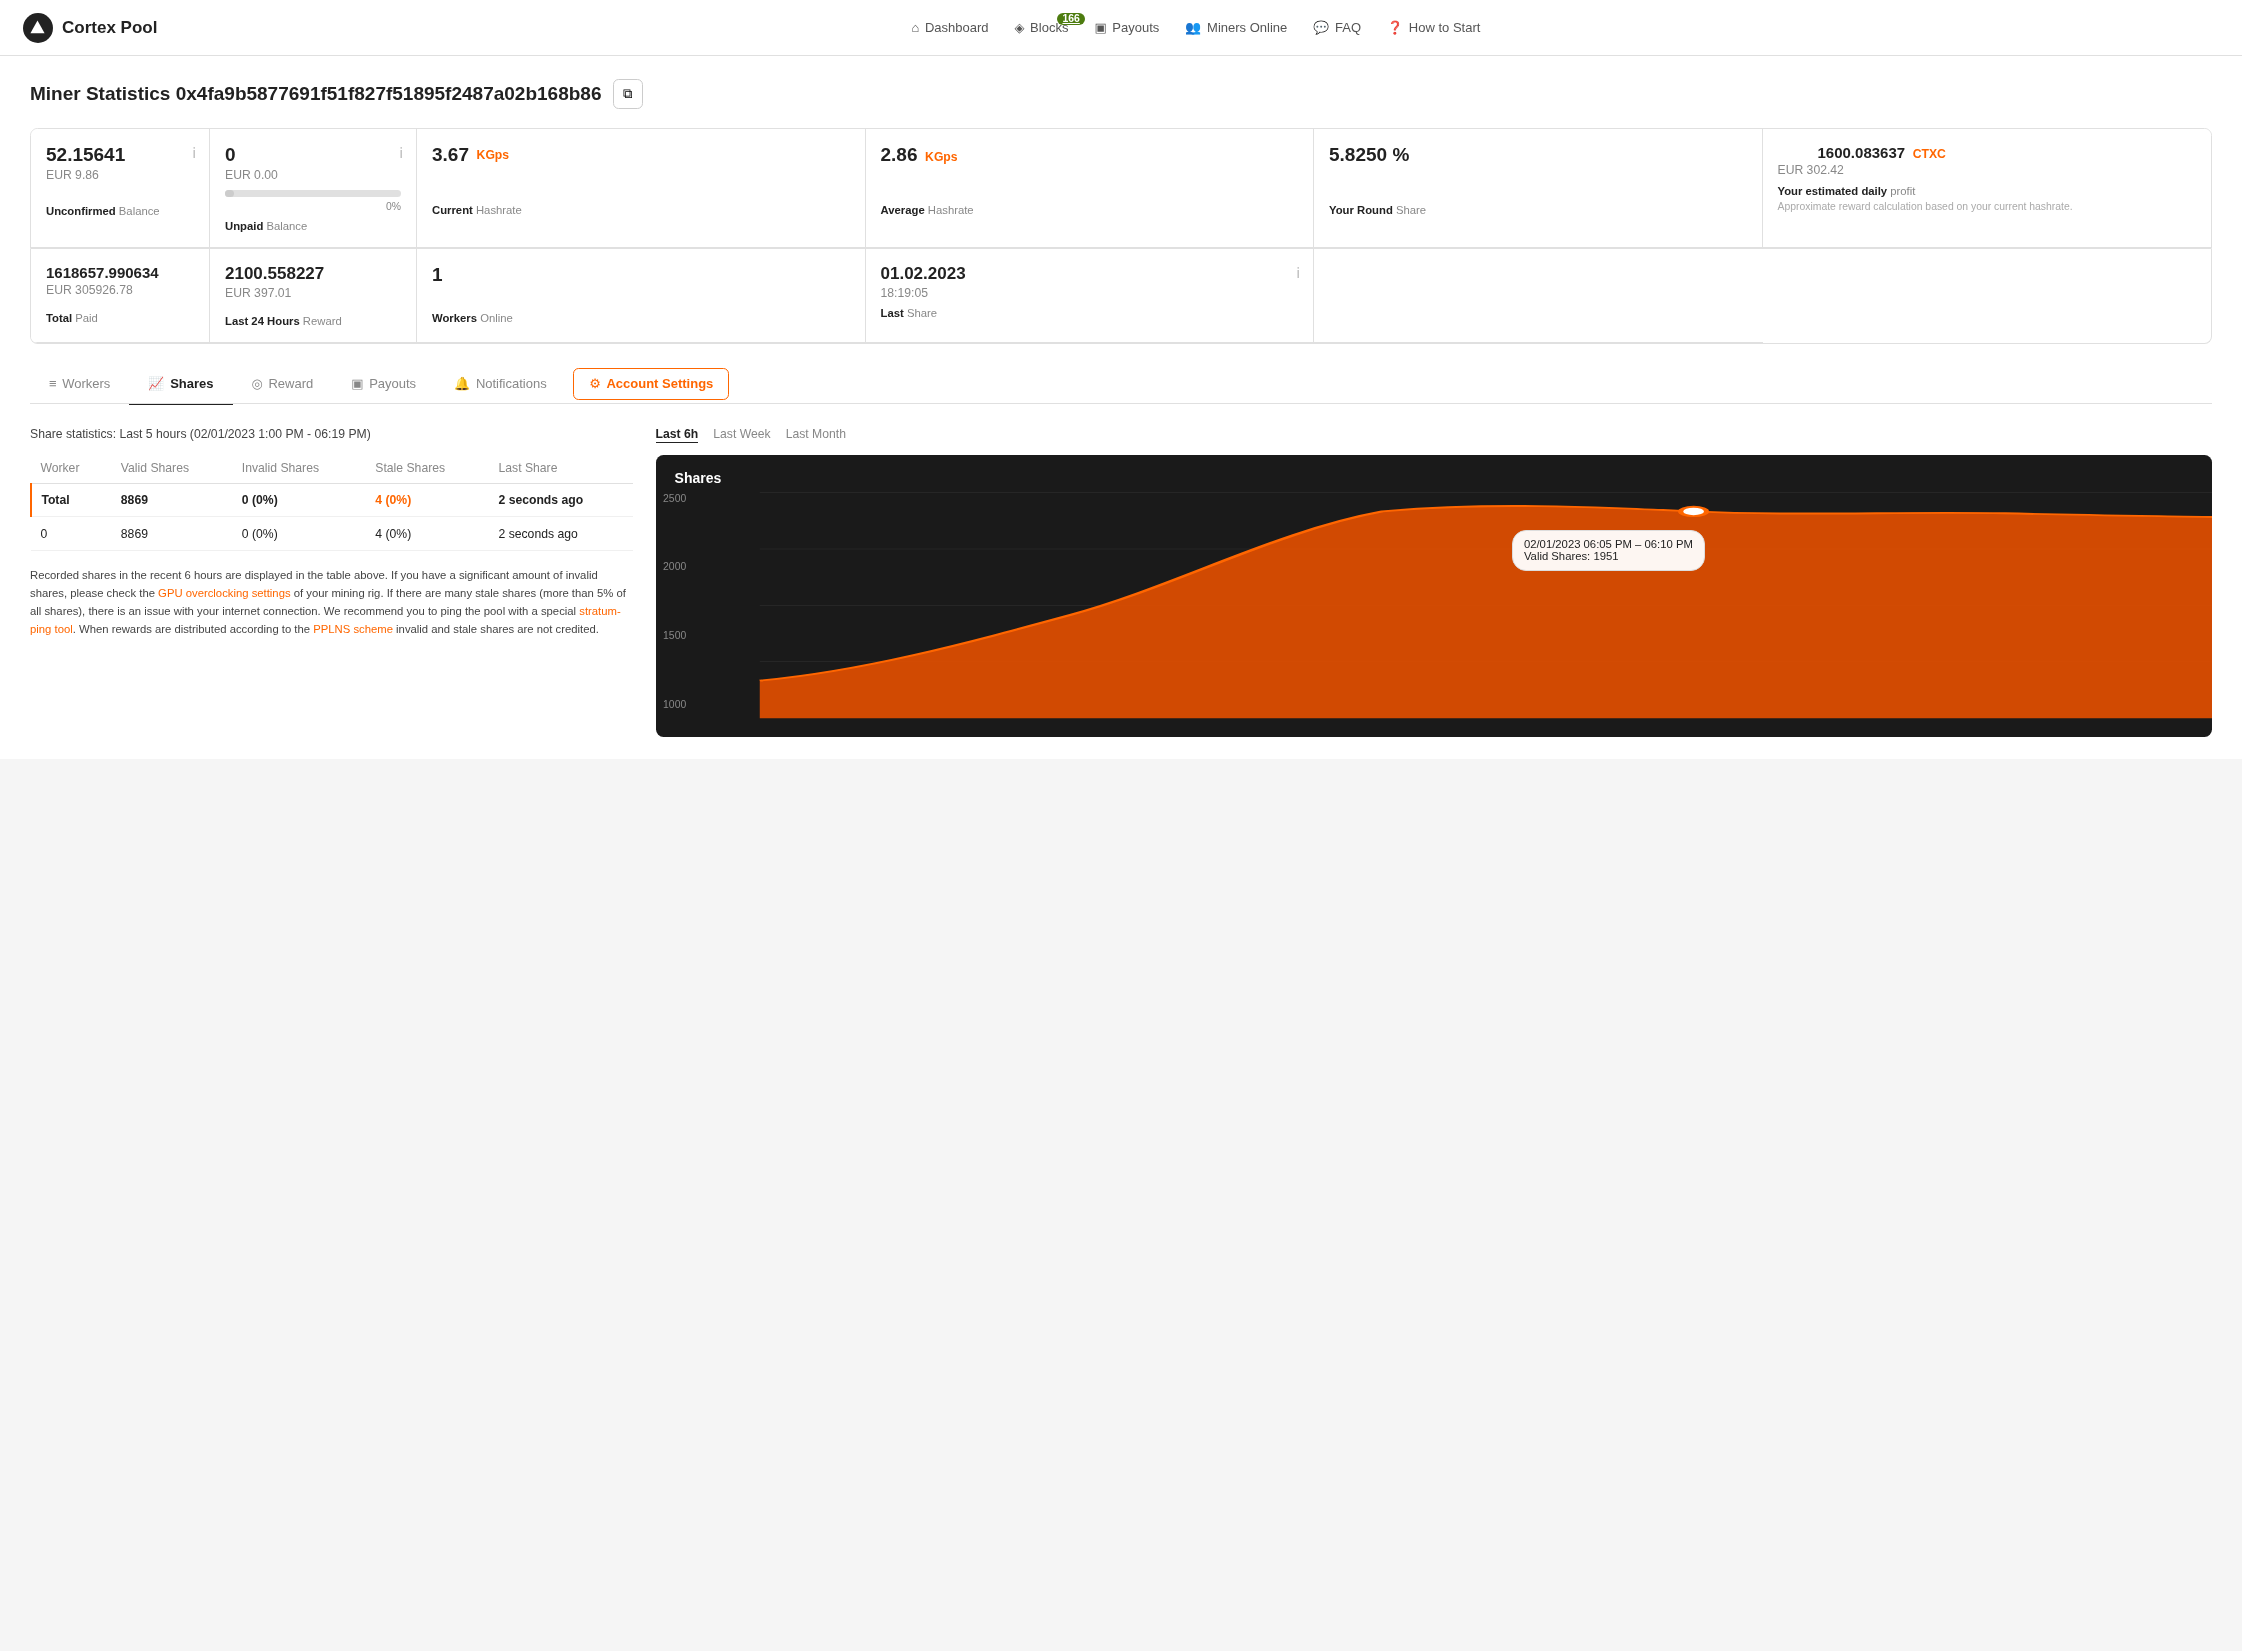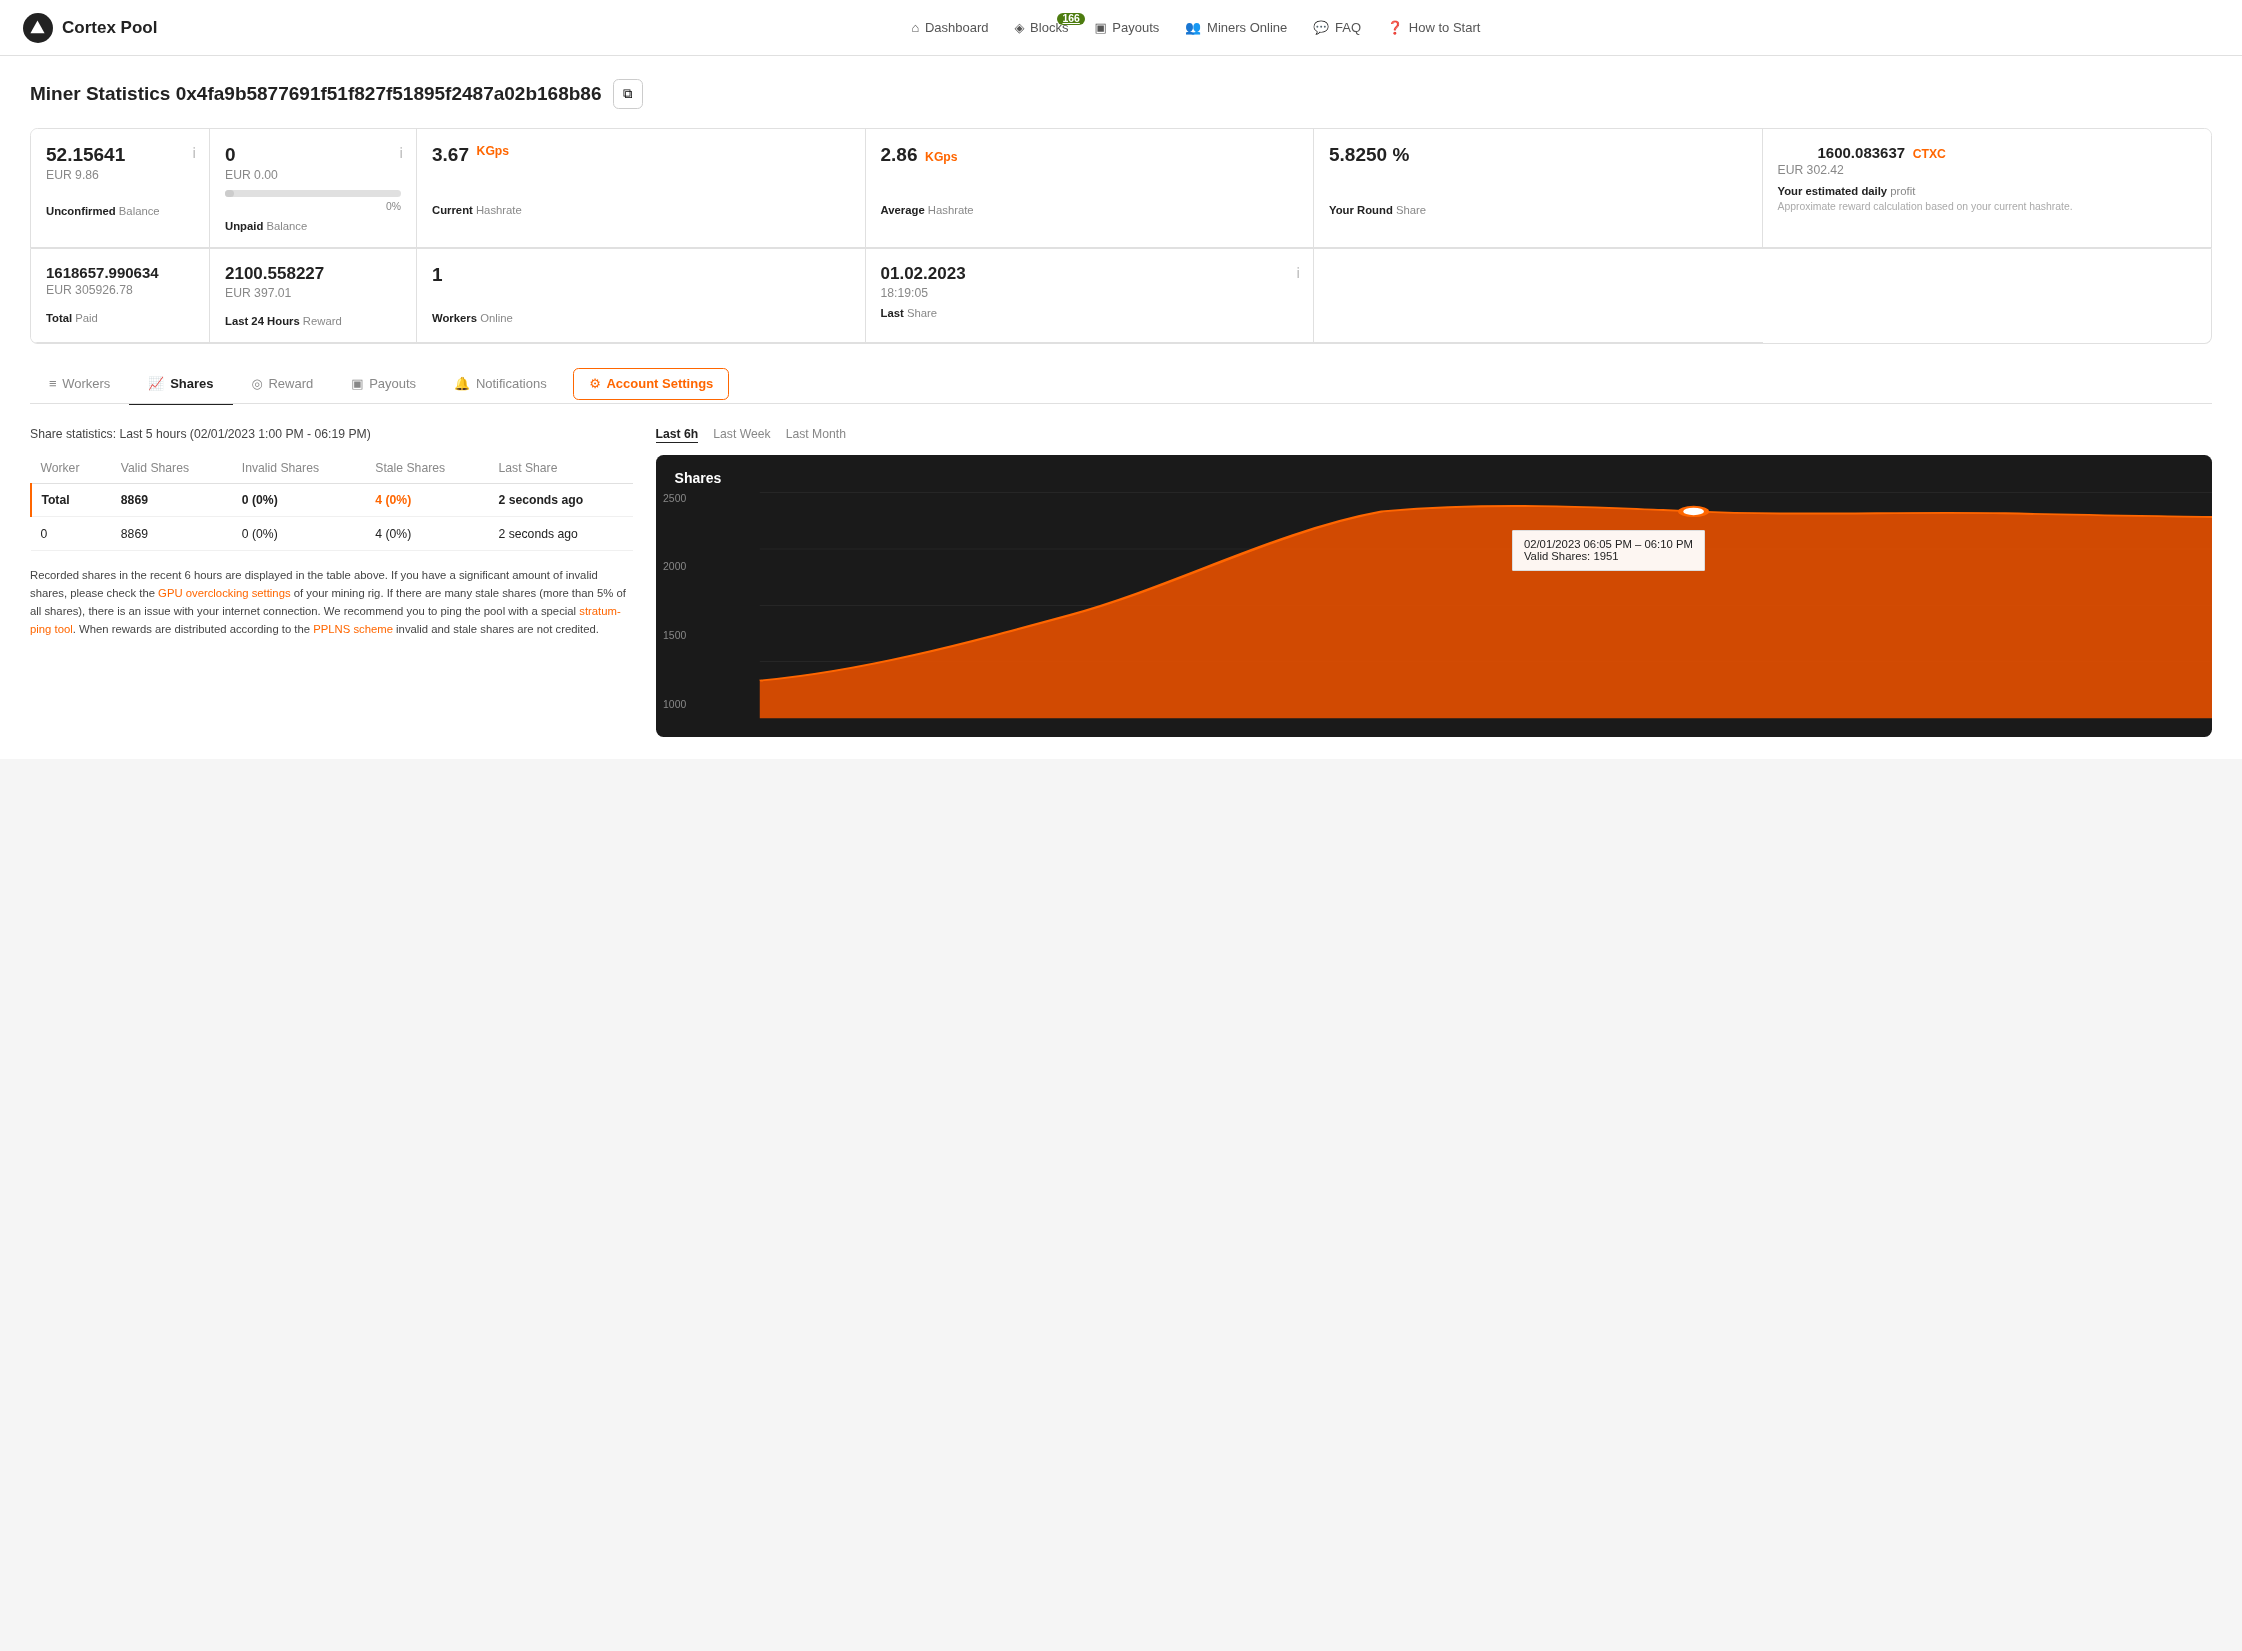--- a/index.html
+++ b/index.html
@@ -52,21 +52,21 @@
     .share-note a { color: #ff6600; text-decoration: none; }
 
     
     .chart-area { background: #fff; }
     .chart-tabs { display: flex; gap: 15px; margin-bottom: 11.3px; font-size: 12.2px; }
     .chart-tab { cursor: pointer; color: #888; padding-bottom: 1.9px; }
     .chart-tab.active { color: #222; font-weight: 700; border-bottom: 1.9px solid #222; }
     .chart-box { background: #1a1a1a; border-radius: 7.5px; height: 282px; position: relative; overflow: hidden; }
     .chart-title { color: #fff; font-size: 14px; font-weight: 600; padding: 15px 19px 0; position: absolute; top: 0; left: 0; }
     .chart-svg { width: 100%; height: 100%; }
-    .chart-tooltip { position: absolute; background: rgba(255,255,255,0.95); border: 0.9px solid #ddd; border-radius: 1px; padding: 7.5px 11.3px; font-size: 11.3px; top: 75px; left: 55%; pointer-events: none; color: #222; }
+    .chart-tooltip { position: absolute; background: rgba(255,255,255,0.95); border: 0.9px solid #ddd; border-radius: 14px; padding: 7.5px 11.3px; font-size: 11.3px; top: 75px; left: 55%; pointer-events: none; color: #222; }
     .y-labels { position: absolute; left: 7.5px; top: 38px; display: flex; flex-direction: column; justify-content: space-between; height: 217px; text-align: center; }
     .y-label { font-size: 10.4px; color: #888; }
   </style>
 </head>
 <body>
 
 <nav class="nav">
   <div class="nav-logo">
     <div class="logo-icon">
       <svg viewBox="0 0 24 24">
@@ -133,21 +133,21 @@
       <div class="progress-bar-wrap">
         <div class="progress-bar-fill"></div>
       </div>
       <div class="progress-pct">0%</div>
       <div class="stat-label">
         <strong>Unpaid</strong> <span>Balance</span>
       </div>
     </div>
 
     <div class="stat-cell">
-      <div style="display:flex;align-items:flex-start;gap:3.8px;">
+      <div style="display:flex;align-items:center;gap:3.8px;">
         <span class="stat-value">3.67</span>
         <span class="stat-value-secondary">KGps</span>
       </div>
       <div style="margin-top:38px;" class="stat-label">
         <strong>Current</strong> <span>Hashrate</span>
       </div>
     </div>
 
     <div class="stat-cell">
       <div style="display:flex;align-items:baseline;gap:3.8px;">

